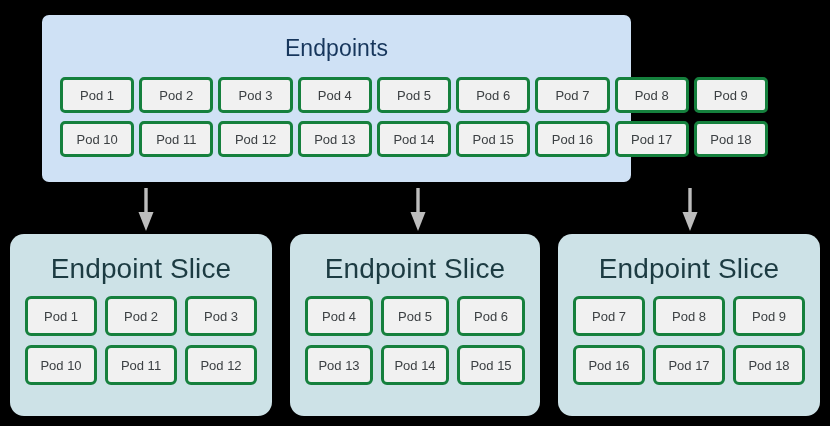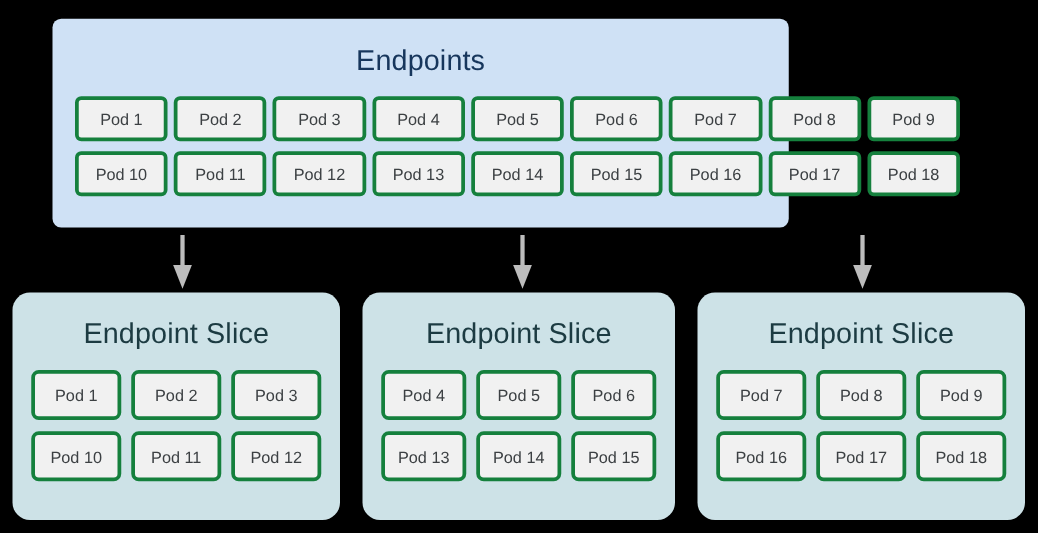--- a/index.html
+++ b/index.html
@@ -93,21 +93,21 @@
   .slice-1 { left: 10px;  width: 262px; }
   .slice-2 { left: 290px; width: 250px; }
   .slice-3 { left: 558px; width: 262px; }
 
   .slice-title {
     position: absolute;
     left: 0;
     top: 21px;
     width: 100%;
     text-align: center;
-    font-size: 23px;
+    font-size: 28px;
     color: #1c3b42;
     letter-spacing: 0.1px;
     line-height: 1;
   }
   .slice-grid {
     position: absolute;
     left: 0;
     right: 0;
     top: 62px;
     display: flex;

